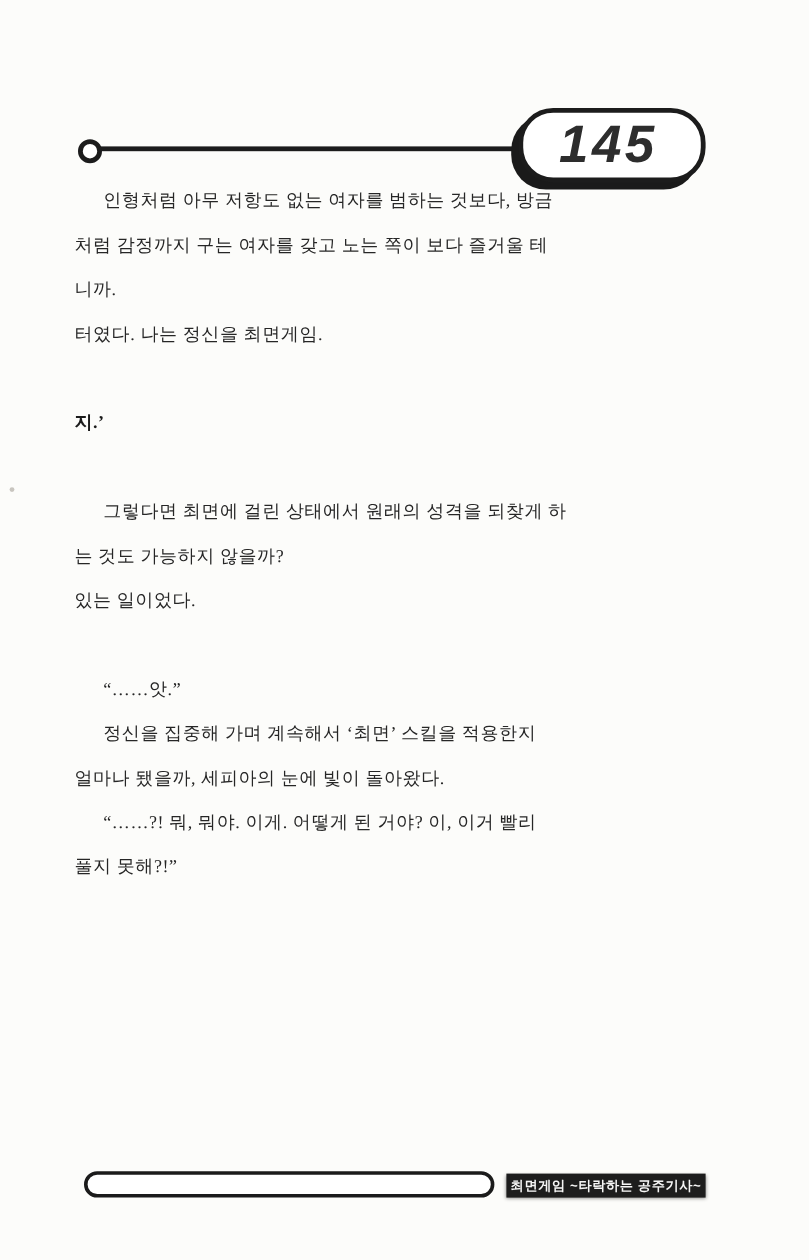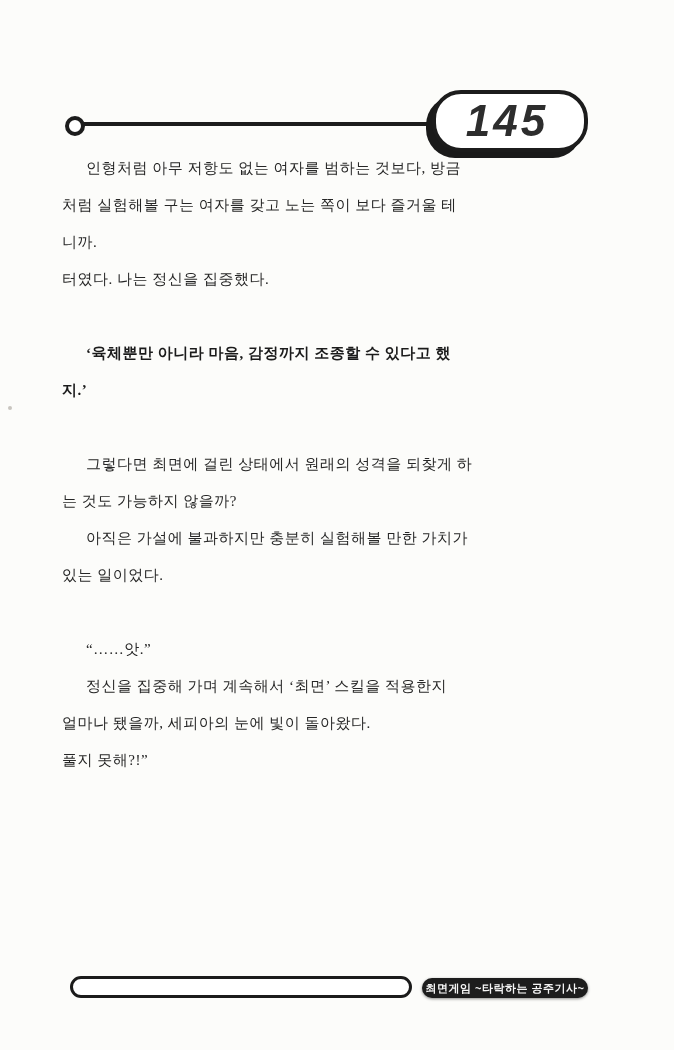--- a/index.html
+++ b/index.html
@@ -62,21 +62,21 @@
     position: absolute; left: 70px; top: 976px;
     width: 336px; height: 16px;
     background: #ffffff;
     border: 3px solid #1b1b1b;
     border-radius: 11px;
   }
   .series-badge {
     position: absolute; left: 422px; top: 978px;
     width: 166px; height: 20px;
     background: #1d1d1d;
-    border-radius: 10px;
+    border-radius: 0;
     color: #f5f5f5;
     font-family: "Liberation Sans", sans-serif;
     font-size: 11px; font-weight: 700;
     letter-spacing: 0.5px;
     display: flex; align-items: center; justify-content: center;
     box-shadow: 0 1px 3px rgba(0,0,0,0.45);
     white-space: nowrap;
   }
 
   
@@ -95,35 +95,34 @@
   <div class="end-circle"></div>
 
   <div class="page-badge">
     <span class="num">145</span>
   </div>
 
   <div class="artifact-dot"></div>
 
   <div class="text-block">
       <div class="line indent">인형처럼 아무 저항도 없는 여자를 범하는 것보다, 방금</div>
-      <div class="line">처럼 실험해볼 구는 여자를 갖고 노는 쪽이 보다 즐거울 테</div>
+      <div class="line">처럼 감정까지 구는 여자를 갖고 노는 쪽이 보다 즐거울 테</div>
       <div class="line">니까.</div>
-      <div class="line">터였다. 나는 정신을 집중했다.</div>
+      <div class="line">터였다. 나는 정신을 최면게임.</div>
       <div class="line blank">&nbsp;</div>
-      <div class="line indent bold">‘육체뿐만 아니라 마음, 감정까지 조종할 수 있다고 했</div>
       <div class="line bold">지.’</div>
       <div class="line blank">&nbsp;</div>
       <div class="line indent">그렇다면 최면에 걸린 상태에서 원래의 성격을 되찾게 하</div>
       <div class="line">는 것도 가능하지 않을까?</div>
-      <div class="line indent">아직은 가설에 불과하지만 충분히 실험해볼 만한 가치가</div>
       <div class="line">있는 일이었다.</div>
       <div class="line blank">&nbsp;</div>
       <div class="line indent">“……앗.”</div>
       <div class="line indent">정신을 집중해 가며 계속해서 ‘최면’ 스킬을 적용한지</div>
       <div class="line">얼마나 됐을까, 세피아의 눈에 빛이 돌아왔다.</div>
+      <div class="line indent">“……?! 뭐, 뭐야. 이게. 어떻게 된 거야? 이, 이거 빨리</div>
       <div class="line">풀지 못해?!”</div>
       <div class="line blank">&nbsp;</div>
     </div>
 
   <div class="footer-pill"></div>
   <div class="series-badge">
     <span>최면게임 ~타락하는 공주기사~</span>
   </div>
 
 </div>

